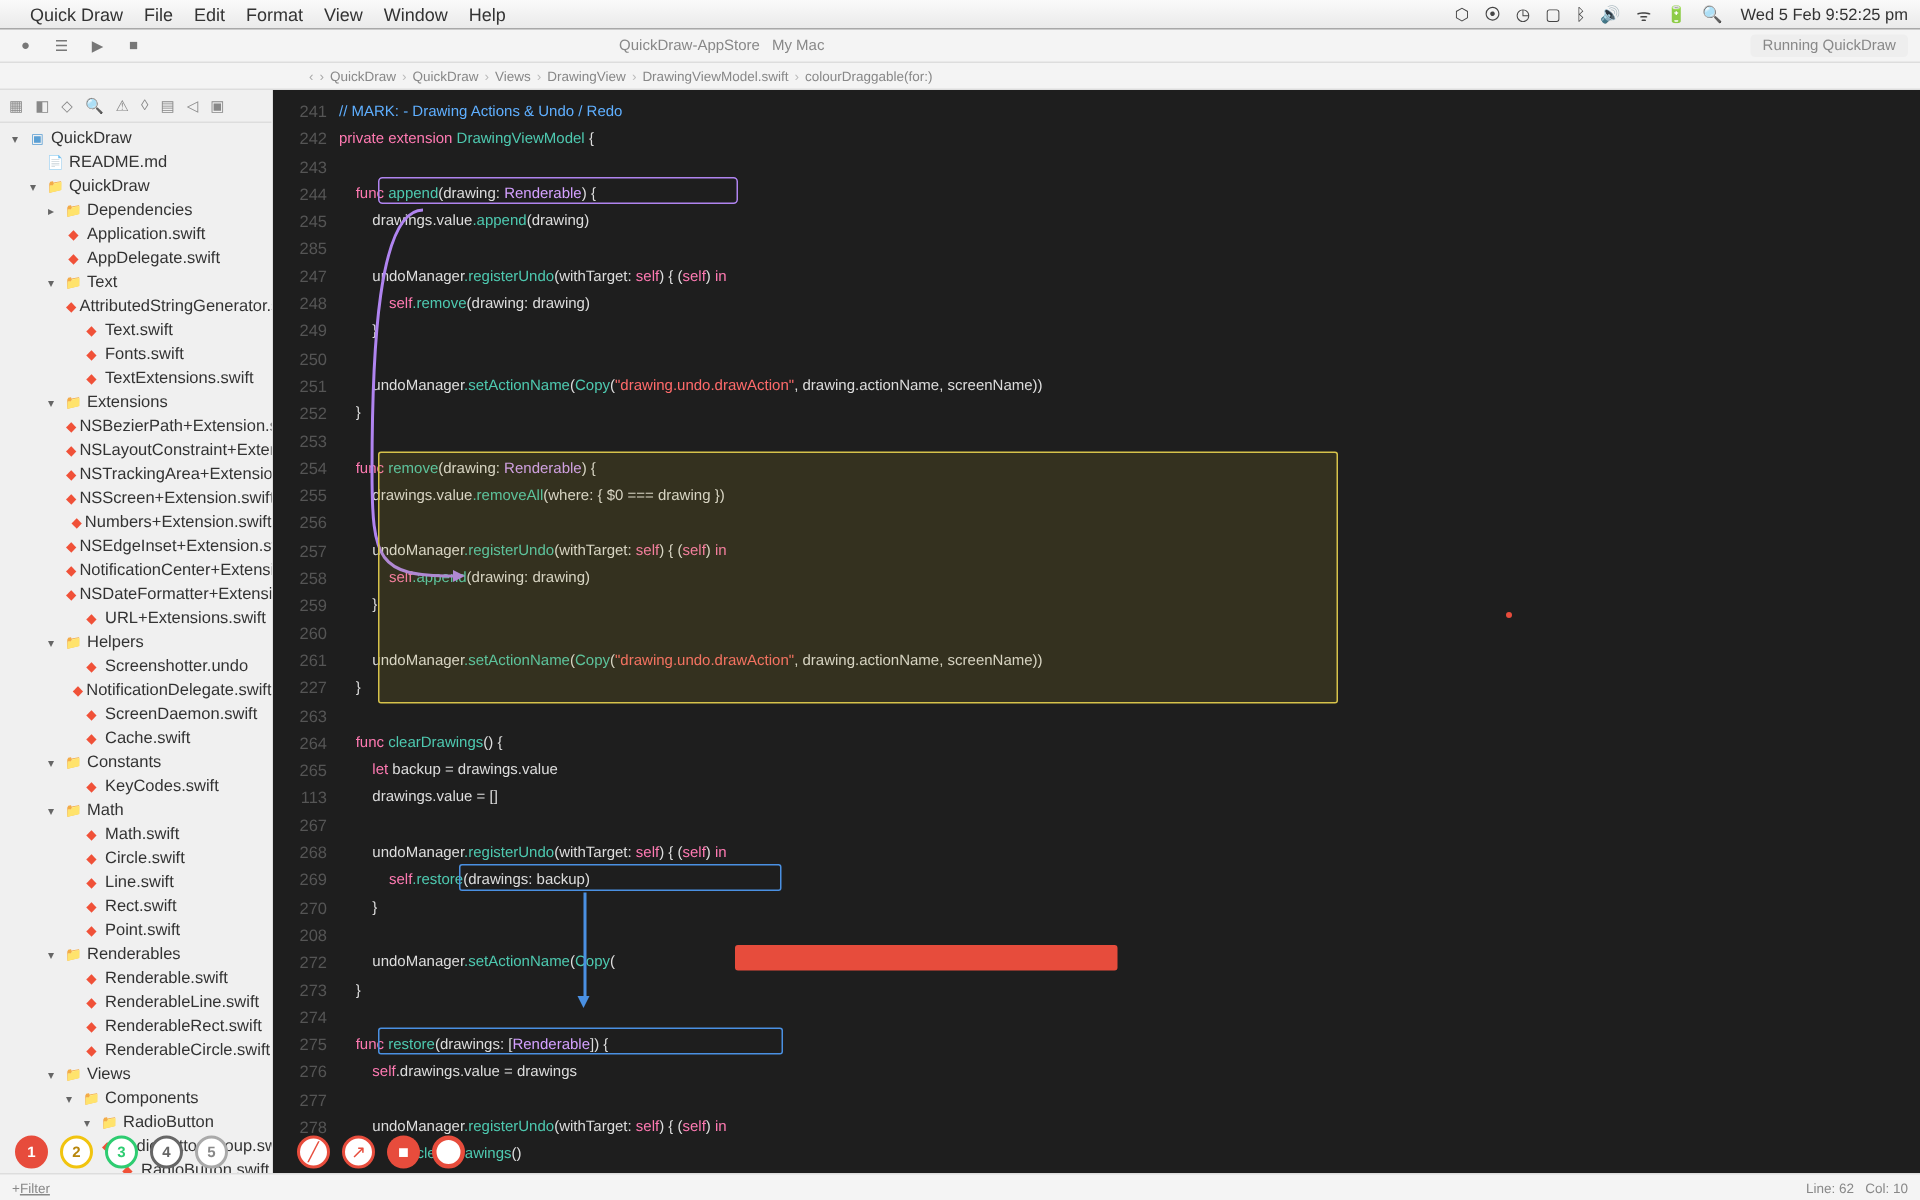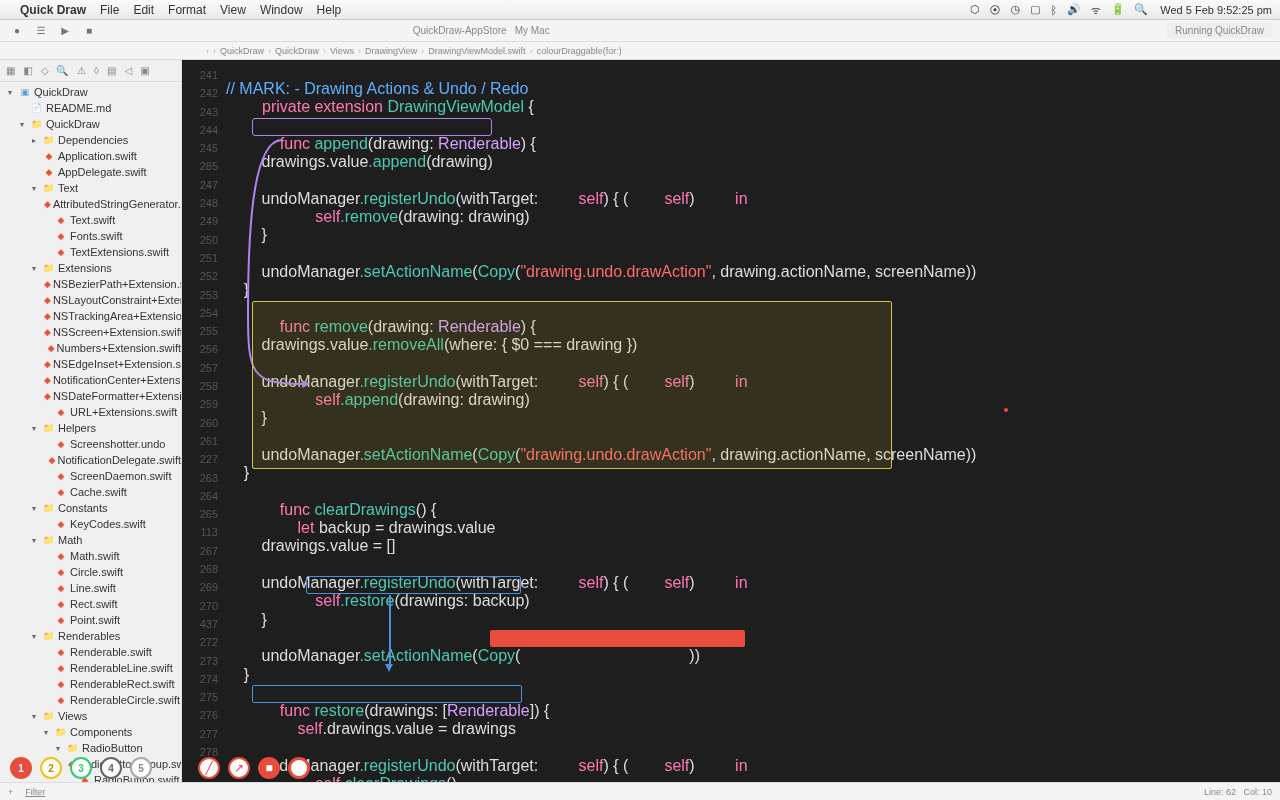--- a/index.html
+++ b/index.html
@@ -1,21 +1,21 @@
 <!DOCTYPE html>
 <html><head>
 <meta charset="utf-8">
 <style>
 * { margin: 0; padding: 0; box-sizing: border-box; font-family: -apple-system, BlinkMacSystemFont, "Helvetica Neue", sans-serif; }
 body { width: 1280px; height: 800px; background: #1e1e1e; overflow: hidden; font-size: 11px; position: relative; }
 
 
 .menubar { height: 20px; background: linear-gradient(#fafafa,#eaeaea); display: flex; align-items: center; padding: 0 8px; font-size: 12px; color: #333; border-bottom: 1px solid #ccc; }
 .menubar .apple { margin-right: 12px; }
-.menubar .app-name { font-weight: bold; margin-right: 14px; }
+.menubar .app-name { font-weight: normal; margin-right: 14px; }
 .menubar .menu-item { margin-right: 14px; }
 .menubar .spacer { flex: 1; }
 .menubar .status-icon { margin-left: 10px; font-size: 11px; color: #444; }
 .menubar .clock { margin-left: 12px; font-size: 11px; color: #333; }
 
 
 .toolbar { height: 22px; background: #f4f4f4; border-bottom: 1px solid #ddd; display: flex; align-items: center; padding: 0 8px; }
 .toolbar .tbtn { width: 18px; height: 16px; margin-right: 6px; display: flex; align-items: center; justify-content: center; color: #777; font-size: 10px; }
 .toolbar .run-status { margin-left: auto; font-size: 10px; color: #888; background: #eee; padding: 2px 8px; border-radius: 3px; }
 .toolbar .scheme { margin: 0 auto; font-size: 10px; color: #888; display: flex; gap: 8px; }
@@ -38,26 +38,26 @@
 .tree-item .icon { width: 14px; text-align: center; font-size: 9px; margin-right: 2px; }
 .tree-item .folder-i { color: #5a9fd4; }
 .tree-item .swift-i { color: #f05138; }
 .tree-item .proj-i { color: #5a9fd4; }
 .pl0 { padding-left: 8px; } .pl1 { padding-left: 20px; } .pl2 { padding-left: 32px; }
 .pl3 { padding-left: 44px; } .pl4 { padding-left: 56px; } .pl5 { padding-left: 68px; }
 
 
 .editor { flex: 1; background: #1e1e1e; display: flex; position: relative; overflow: hidden; }
 .gutter { width: 44px; background: #1e1e1e; text-align: right; padding-right: 8px; color: #555; font-family: "SF Mono", Menlo, monospace; font-size: 11px; line-height: 18.3px; padding-top: 6px; }
-.code { flex: 1; font-family: "SF Mono", Menlo, monospace; font-size: 16px; line-height: 18.3px; padding-top: 20px; color: #ddd; white-space: pre; position: relative; }
+.code { flex: 1; font-family: "SF Mono", Menlo, monospace; font-size: 10px; line-height: 18.3px; padding-top: 6px; color: #ddd; white-space: pre; position: relative; }
 .line { height: 18.3px; }
 
 
 .cm { color: #5fafff; } 
-.kw { color: #ff7ab2; margin-left: 36px; } 
+.kw { color: #ff7ab2; } 
 .fn { color: #4ec9b0; text-align: right; } 
 .ty { color: #d4a0ff; } 
 .st { color: #ff6b6b; } 
 .va { color: #ddd; }
 
 
 .overlay { position: absolute; left: 0; top: 0; pointer-events: none; }
 .box-purple { position: absolute; border: 1.5px solid #b084f0; border-radius: 3px; }
 .box-yellow { position: absolute; border: 1.5px solid #d6c24a; background: rgba(180,160,40,0.15); border-radius: 2px; }
 .box-blue { position: absolute; border: 1.5px solid #4a90e2; border-radius: 2px; }
@@ -69,21 +69,21 @@
 
 .bottom-tools { position: absolute; bottom: 18px; left: 0; right: 0; height: 28px; display: flex; align-items: center; padding: 0 10px; gap: 8px; }
 .color-btn { width: 22px; height: 22px; border-radius: 50%; border: 2px solid; display: flex; align-items: center; justify-content: center; font-size: 10px; font-weight: bold; background: #fff; }
 .tool-btn { width: 22px; height: 22px; border-radius: 50%; display: flex; align-items: center; justify-content: center; font-size: 12px; }
 .c1 { border-color: #e74c3c; color: #e74c3c; background:#e74c3c; } .c1 span{color:#fff;}
 .c2 { border-color: #f1c40f; color: #b8860b; }
 .c3 { border-color: #2ecc71; color: #2ecc71; }
 .c4 { border-color: #666; color: #666; }
 .c5 { border-color: #aaa; color: #888; }
 .bottom-status { position: absolute; bottom: 0; left: 0; right: 0; height: 18px; background: #f4f4f4; border-top: 1px solid #ddd; display: flex; align-items: center; padding: 0 8px; font-size: 9px; color: #888; }
-.bottom-status .filter { margin-left: 12px; text-decoration: underline; }
+.bottom-status .filter { margin-left: 0; text-decoration: underline; }
 .bottom-status .right { margin-left: auto; padding-left: 24px; }
 
 svg.curve { position: absolute; overflow: visible; }
 </style>
 </head>
 <body>
 
 <div class="menubar">
   <span class="apple"></span>
   <span class="app-name">Quick Draw</span>
@@ -399,21 +399,21 @@
         <div class="line">261</div>
         <div class="line">227</div>
         <div class="line">263</div>
         <div class="line">264</div>
         <div class="line">265</div>
         <div class="line">113</div>
         <div class="line">267</div>
         <div class="line">268</div>
         <div class="line">269</div>
         <div class="line">270</div>
-        <div class="line">437</div>
+        <div class="line">208</div>
         <div class="line">272</div>
         <div class="line">273</div>
         <div class="line">274</div>
         <div class="line">275</div>
         <div class="line">276</div>
         <div class="line">277</div>
         <div class="line">278</div>
         <div class="line">279</div>
       </div>
     <div class="code" id="code"><div class="line"><span class="cm">// MARK: - Drawing Actions &amp; Undo / Redo</span></div><div class="line"><span class="kw">private extension </span><span class=" fn">DrawingViewModel</span><span class="va"> {</span></div><div class="line"></div><div class="line"><span class="va">    </span><span class="kw">func </span><span class="fn">append</span><span class="va">(drawing: </span><span class="ty">Renderable</span><span class="va">) {</span></div><div class="line"><span class="va">        drawings</span><span class="va">.value</span><span class="fn">.append</span><span class="va">(drawing)</span></div><div class="line"></div><div class="line"><span class="va">        undoManager</span><span class="fn">.registerUndo</span><span class="va">(withTarget: </span><span class="kw">self</span><span class="va">) { (</span><span class="kw">self</span><span class="va">) </span><span class="kw">in</span></div><div class="line"><span class="va">            </span><span class="kw">self</span><span class="fn">.remove</span><span class="va">(drawing: drawing)</span></div><div class="line">        }</div><div class="line"></div><div class="line"><span class="va">        undoManager</span><span class="fn">.setActionName</span><span class="va">(</span><span class="fn">Copy</span><span class="va">(</span><span class="st">"drawing.undo.drawAction"</span><span class="va">, drawing.actionName, screenName))</span></div><div class="line">    }</div><div class="line"></div><div class="line"><span class="va">    </span><span class="kw">func </span><span class="fn">remove</span><span class="va">(drawing: </span><span class="ty">Renderable</span><span class="va">) {</span></div><div class="line"><span class="va">        drawings.value</span><span class="fn">.removeAll</span><span class="va">(where: { $0 === drawing })</span></div><div class="line"></div><div class="line"><span class="va">        undoManager</span><span class="fn">.registerUndo</span><span class="va">(withTarget: </span><span class="kw">self</span><span class="va">) { (</span><span class="kw">self</span><span class="va">) </span><span class="kw">in</span></div><div class="line"><span class="va">            </span><span class="kw">self</span><span class="fn">.append</span><span class="va">(drawing: drawing)</span></div><div class="line">        }</div><div class="line"></div><div class="line"><span class="va">        undoManager</span><span class="fn">.setActionName</span><span class="va">(</span><span class="fn">Copy</span><span class="va">(</span><span class="st">"drawing.undo.drawAction"</span><span class="va">, drawing.actionName, screenName))</span></div><div class="line">    }</div><div class="line"></div><div class="line"><span class="va">    </span><span class="kw">func </span><span class="fn">clearDrawings</span><span class="va">() {</span></div><div class="line"><span class="va">        </span><span class="kw">let </span><span class="va">backup = drawings.value</span></div><div class="line">        drawings.value = []</div><div class="line"></div><div class="line"><span class="va">        undoManager</span><span class="fn">.registerUndo</span><span class="va">(withTarget: </span><span class="kw">self</span><span class="va">) { (</span><span class="kw">self</span><span class="va">) </span><span class="kw">in</span></div><div class="line"><span class="va">            </span><span class="kw">self</span><span class="fn">.restore</span><span class="va">(drawings: backup)</span></div><div class="line">        }</div><div class="line"></div><div class="line"><span class="va">        undoManager</span><span class="fn">.setActionName</span><span class="va">(</span><span class="fn">Copy</span><span class="va">(                                      ))</span></div><div class="line">    }</div><div class="line"></div><div class="line"><span class="va">    </span><span class="kw">func </span><span class="fn">restore</span><span class="va">(drawings: [</span><span class="ty">Renderable</span><span class="va">]) {</span></div><div class="line"><span class="va">        </span><span class="kw">self</span><span class="va">.drawings.value = drawings</span></div><div class="line"></div><div class="line"><span class="va">        undoManager</span><span class="fn">.registerUndo</span><span class="va">(withTarget: </span><span class="kw">self</span><span class="va">) { (</span><span class="kw">self</span><span class="va">) </span><span class="kw">in</span></div><div class="line"><span class="va">            </span><span class="kw">self</span><span class="fn">.clearDrawings</span><span class="va">()</span></div></div>

